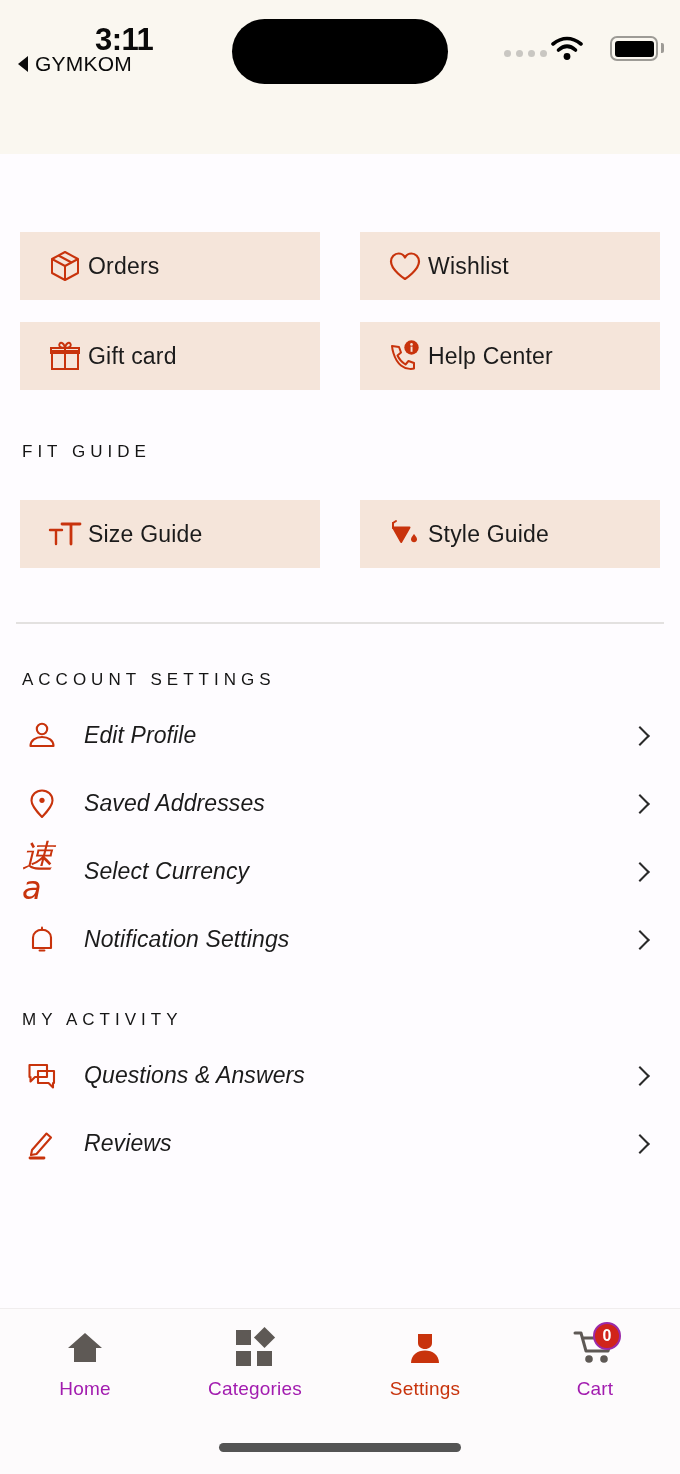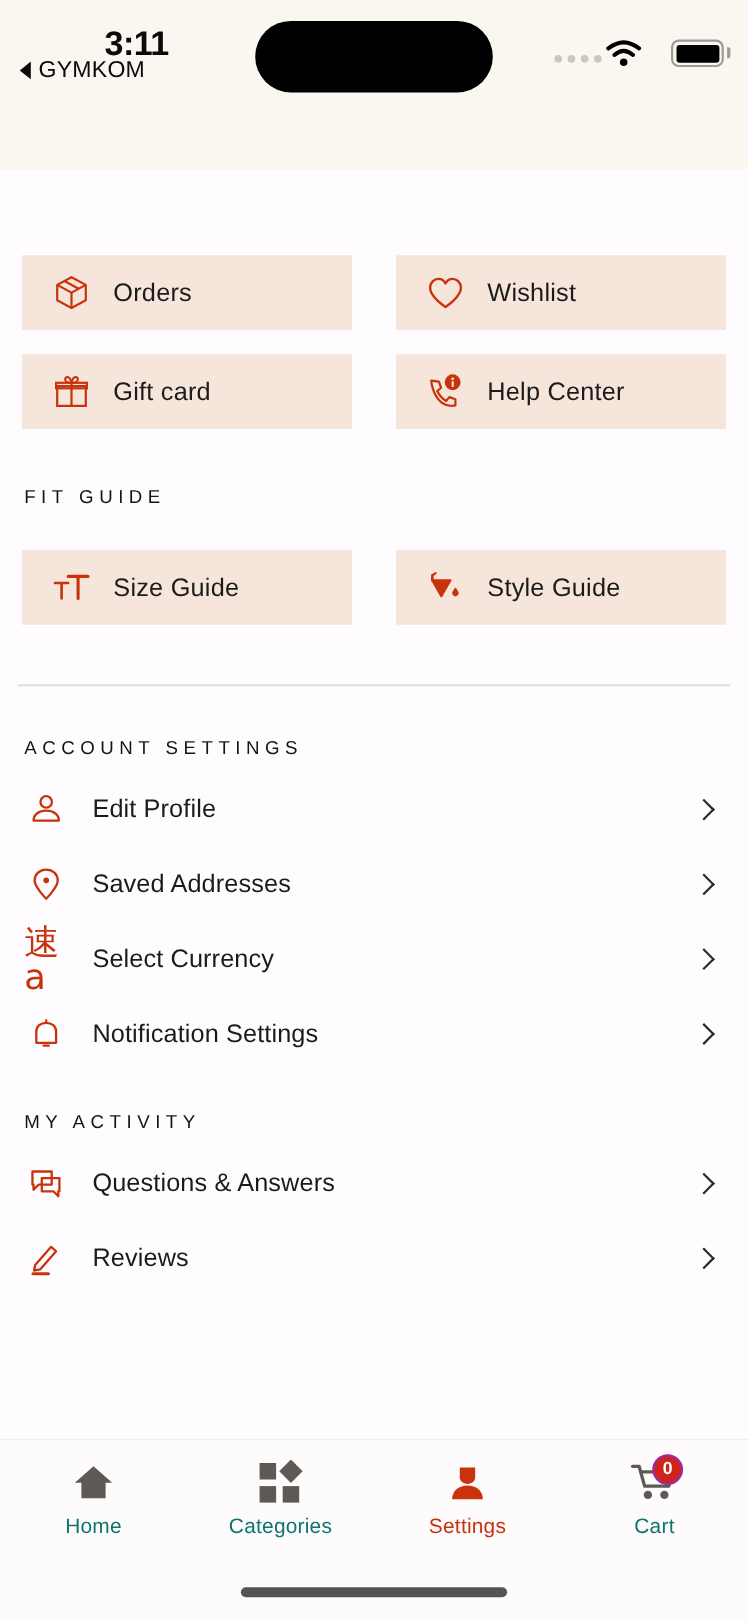--- a/index.html
+++ b/index.html
@@ -131,21 +131,21 @@
     row-gap: 22px;
     padding: 34px 20px 0 20px;
   }
 
   .action-card {
     height: 68px;
     background: #F5E5DA;
     display: flex;
     align-items: center;
     padding-left: 26px;
-    gap: 19px;
+    gap: 4px;
     cursor: pointer;
   }
 
   .action-card .card-label {
     font-size: 23px;
     color: #1B1B1B;
     letter-spacing: 0.2px;
   }
 
   .card-icon {
@@ -184,20 +184,21 @@
 
   
   .list-section-title { padding-top: 46px; }
 
   .list-row {
     height: 68px;
     display: flex;
     align-items: center;
     padding: 0 29px 0 22px;
     cursor: pointer;
+    font-style: italic;
   }
 
   .row-icon {
     width: 40px;
     height: 40px;
     display: flex;
     align-items: center;
     justify-content: center;
     flex: none;
   }
@@ -262,21 +263,21 @@
     width: 44px;
     height: 40px;
     display: flex;
     align-items: center;
     justify-content: center;
     position: relative;
   }
 
   .tab-label {
     font-size: 19px;
-    color: #0f766e;
+    color: #a21caf;
     letter-spacing: 0.2px;
   }
 
   .tab-item.active .tab-label { color: #C8330C; }
 
   
   .cat-grid { position: relative; width: 38px; height: 36px; }
   .cat-grid span {
     position: absolute;
     width: 15px; height: 15px;

